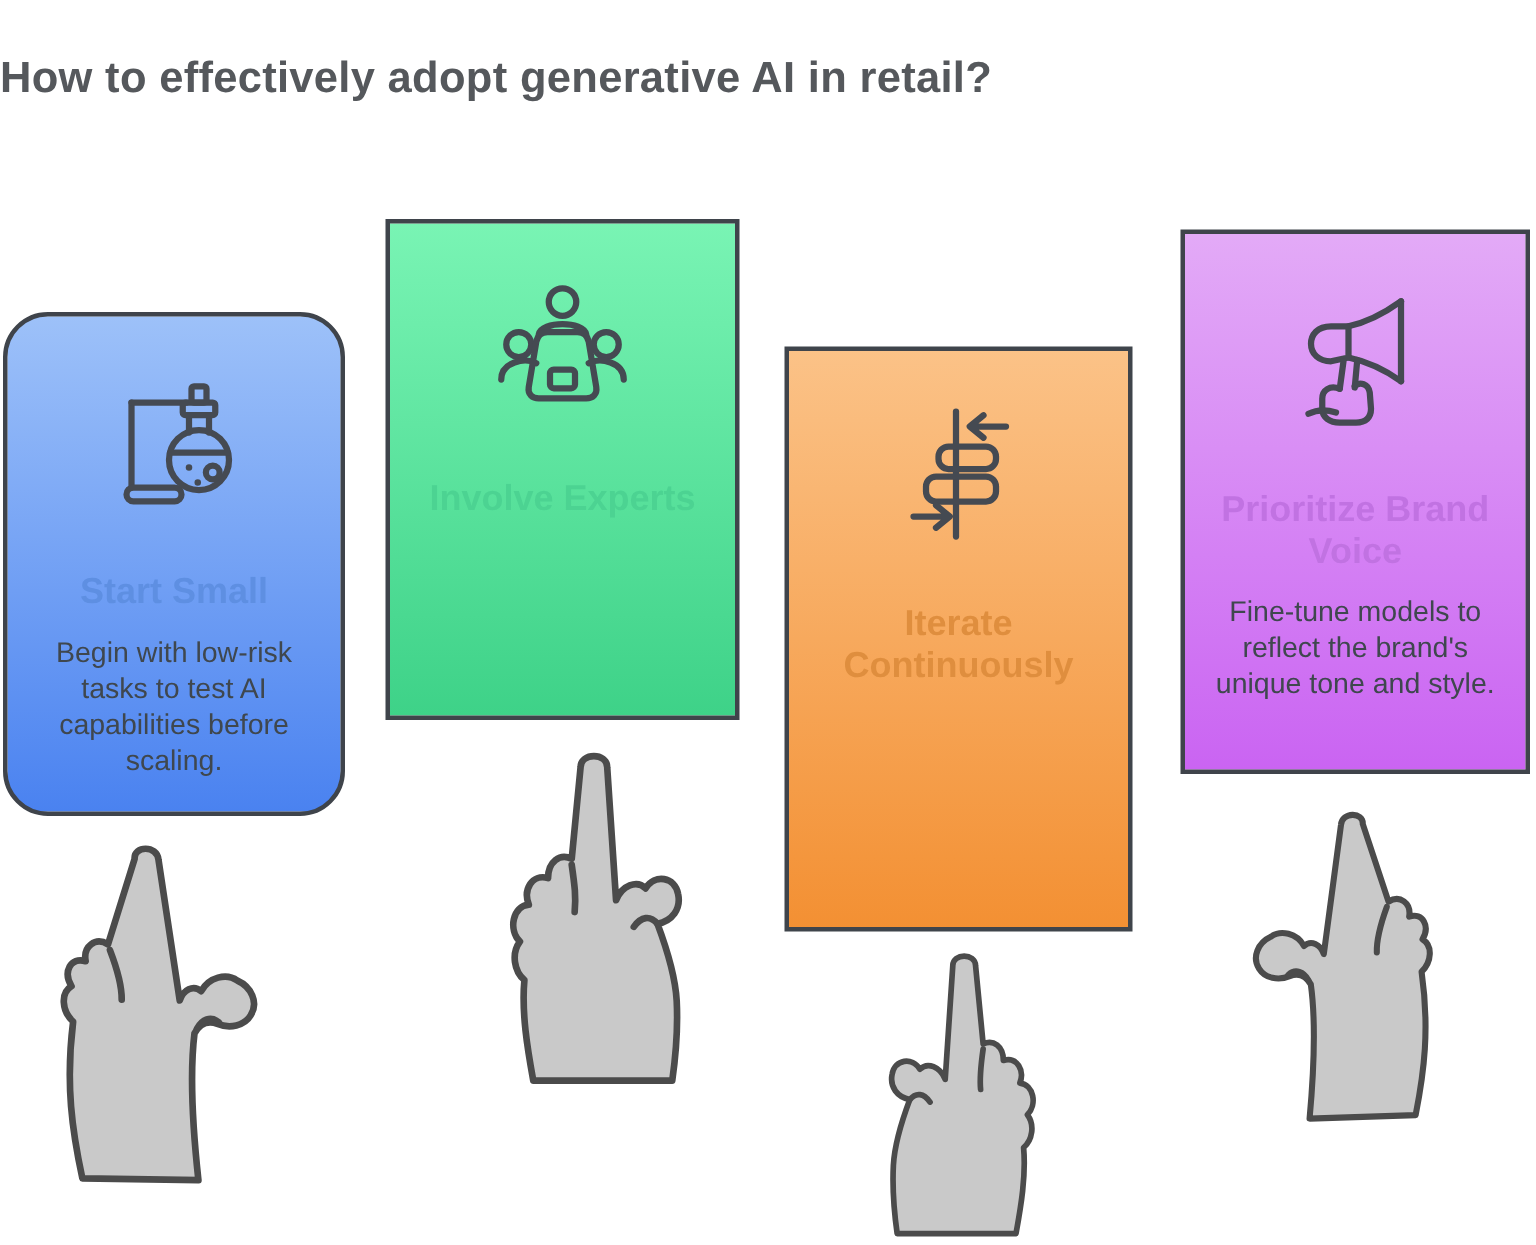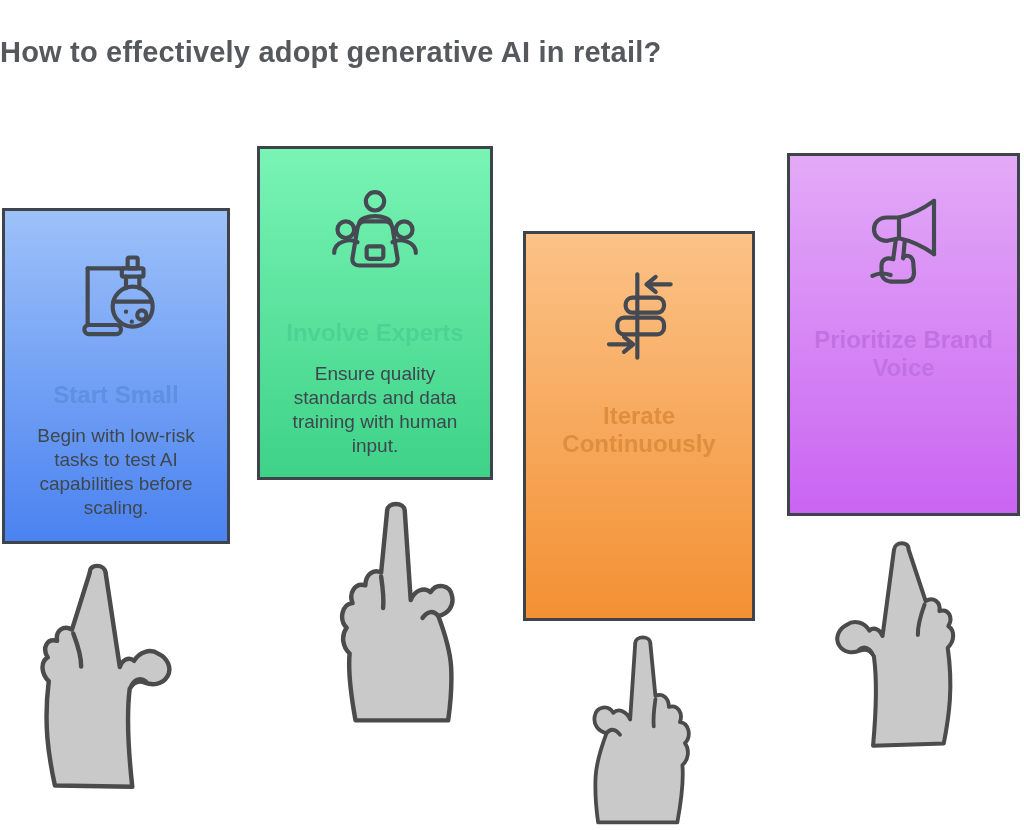--- a/index.html
+++ b/index.html
@@ -14,21 +14,21 @@
     letter-spacing:0.2px;
   }
   .card{
     position:absolute;
     border:3px solid #3f444b;
     background:linear-gradient(180deg,var(--c-top),var(--c-bottom));
     display:flex;flex-direction:column;align-items:center;
     box-sizing:border-box;
     padding:0 12px;
   }
-  #card-0{left:2px;top:208px;width:228px;height:336px;}
+  #card-0{left:2px;top:208px;width:228px;height:336px;border-radius:30px;}
   #card-1{left:257px;top:146px;width:236px;height:334px;}
   #card-2{left:523px;top:231px;width:232px;height:390px;}
   #card-3{left:787px;top:153px;width:233px;height:363px;}
   .card .icon{width:100px;height:100px;flex:0 0 auto;}
   #card-0 .icon{margin-top:34px;}
   #card-1 .icon{margin-top:34px;}
   #card-2 .icon{margin-top:32px;}
   #card-3 .icon{margin-top:34px;}
   .card-title{
     margin-top:36px;
@@ -105,21 +105,20 @@
     <circle cx="60" cy="22" r="11"></circle>
     <path d="M 41 48 C 43 37 77 37 79 48"></path>
     <circle cx="25" cy="56" r="10"></circle>
     <path d="M 11 84 C 11 70 30 66 39 71"></path>
     <circle cx="95" cy="56" r="10"></circle>
     <path d="M 109 84 C 109 70 90 66 81 71"></path>
     <path d="M 48 46 L 72 46 C 77 46 80 49 81 54 L 87 90 C 88 96 84 99 79 99 L 41 99 C 36 99 32 96 33 90 L 39 54 C 40 49 43 46 48 46 Z"></path>
     <rect x="50" y="76" width="20" height="15" rx="3"></rect>
   </svg>
   <div class="card-title">Involve Experts</div>
-  <div class="card-body">Ensure quality standards and data training with human input.</div>
 </div>
 
 <div class="card" id="card-2" style="--c-top: #fbc287; --c-bottom: #f39033; --c-title: #df8e3e;">
   <svg class="icon" viewBox="0 0 120 120" fill="none" stroke="#454a52" stroke-width="5" stroke-linecap="round" stroke-linejoin="round">
     <path d="M 58 10 L 58 110"></path>
     <rect x="44" y="38" width="46" height="18" rx="8"></rect>
     <rect x="34" y="62" width="56" height="20" rx="8"></rect>
     <path d="M 98 22 L 70 22 M 80 13 L 69 22 L 80 31"></path>
     <path d="M 24 94 L 52 94 M 42 85 L 53 94 L 42 103"></path>
   </svg>
@@ -130,20 +129,21 @@
   <svg class="icon" viewBox="0 0 120 120" fill="none" stroke="#454a52" stroke-width="5" stroke-linecap="round" stroke-linejoin="round">
     <path d="M 96 13 L 96 77"></path>
     <path d="M 96 13 C 82 23 68 30 54 33"></path>
     <path d="M 96 77 C 82 67 68 61 54 58"></path>
     <path d="M 54 33 L 40 33 C 29 33 24 40 24 47 C 24 55 30 61 40 61 L 54 58 L 54 33"></path>
     <path d="M 50 61 L 47 83 M 61 60 L 59 82"></path>
     <path d="M 47 83 C 39 80 33 84 33 91 L 33 99 C 33 106 39 110 47 110 L 60 110 C 68 110 72 106 72 99 L 71 86 C 70 79 63 77 59 81"></path>
     <path d="M 22 103 C 30 99 38 100 44 102"></path>
   </svg>
   <div class="card-title">Prioritize Brand Voice</div>
+  <div class="card-body">Fine-tune models to reflect the brand's unique tone and style.</div>
 </div>
 
 <svg class="hand" id="hand-0" viewBox="0 0 150 235">
   <g transform="rotate(-5 75 120)">
       <use href="#hand-shape-a"></use>
     </g>
 </svg>
 
 <svg class="hand" id="hand-1" viewBox="0 0 140 228">
   <use href="#hand-shape-b"></use>

